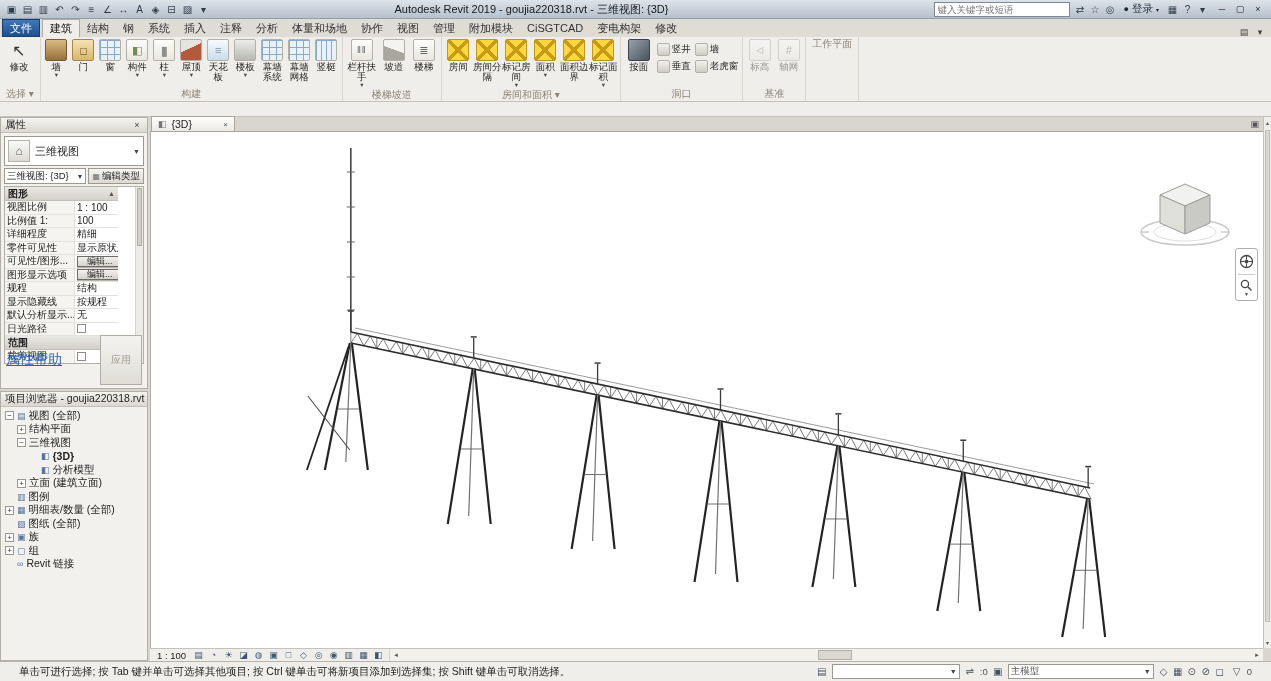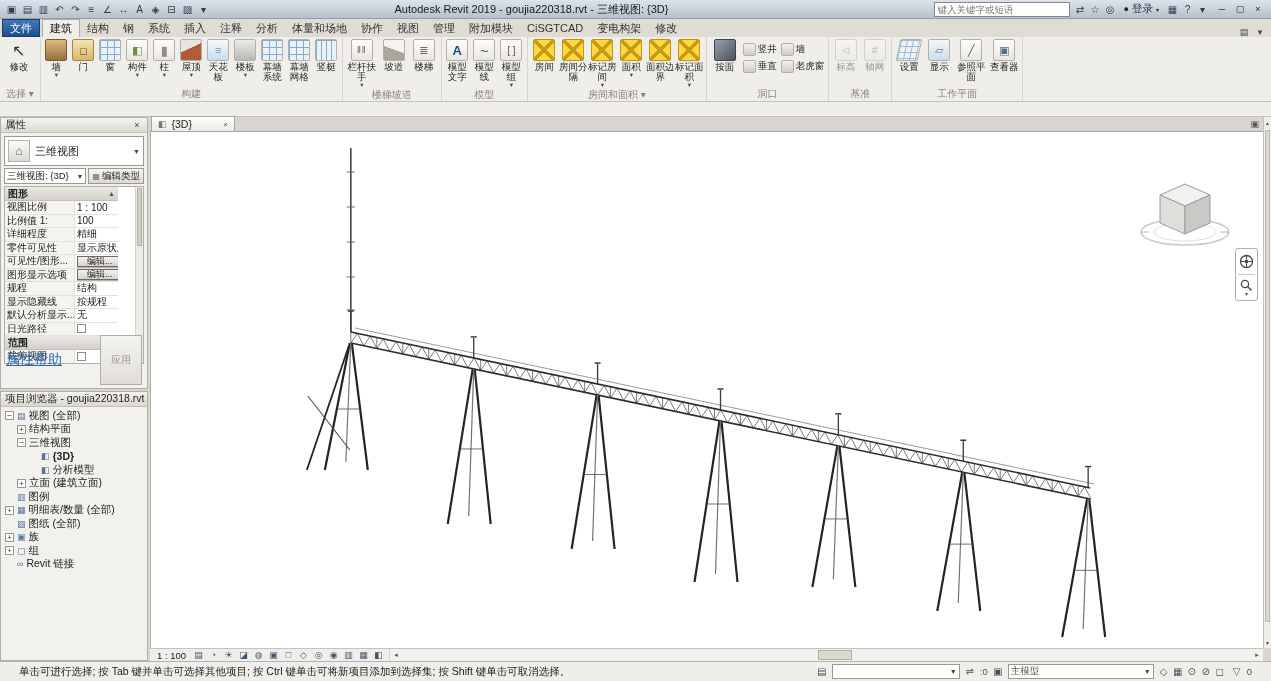--- a/index.html
+++ b/index.html
@@ -308,38 +308,20 @@
             </div>
             <div class="rbtn" style="width: 30px;">
               <div class="ic ic-stair"></div>
               <div class="rlabel">楼梯</div>
             </div>
           </div>
           <div class="panel-label">楼梯坡道</div>
         </div>
         <div class="panel">
           <div class="panel-content">
-            <div class="rbtn">
-              <div class="ic ic-model-text"></div>
-              <div class="rlabel">模型文字</div>
-            </div>
-            <div class="rbtn">
-              <div class="ic ic-model-line"></div>
-              <div class="rlabel">模型线</div>
-            </div>
-            <div class="rbtn">
-              <div class="ic ic-model-group"></div>
-              <div class="rlabel">模型组</div>
-              <div class="arrow">▾</div>
-            </div>
-          </div>
-          <div class="panel-label">模型</div>
-        </div>
-        <div class="panel">
-          <div class="panel-content">
             <div class="rbtn" style="width: 29px;">
               <div class="ic ic-room"></div>
               <div class="rlabel">房间</div>
             </div>
             <div class="rbtn" style="width: 29px;">
               <div class="ic ic-room-sep"></div>
               <div class="rlabel">房间分隔</div>
             </div>
             <div class="rbtn" style="width: 29px;">
               <div class="ic ic-room"></div>
@@ -397,38 +379,20 @@
               <div class="rlabel">标高</div>
             </div>
             <div class="rbtn disabled" style="width: 29px;">
               <div class="ic ic-grid-datum"></div>
               <div class="rlabel">轴网</div>
             </div>
           </div>
           <div class="panel-label">基准</div>
         </div>
         <div class="panel">
-          <div class="panel-content">
-            <div class="rbtn" style="width: 30px;">
-              <div class="ic ic-set-plane"></div>
-              <div class="rlabel">设置</div>
-            </div>
-            <div class="rbtn" style="width: 30px;">
-              <div class="ic ic-show-plane"></div>
-              <div class="rlabel">显示</div>
-            </div>
-            <div class="rbtn" style="width: 34px;">
-              <div class="ic ic-ref-plane"></div>
-              <div class="rlabel">参照平面</div>
-            </div>
-            <div class="rbtn" style="width: 32px;">
-              <div class="ic ic-viewer"></div>
-              <div class="rlabel">查看器</div>
-            </div>
-          </div>
           <div class="panel-label">工作平面</div>
         </div>
       </div>
   </div>
 
   <div class="optionsbar"></div>
 
   <div class="workspace">
 
     <div class="palette props">

